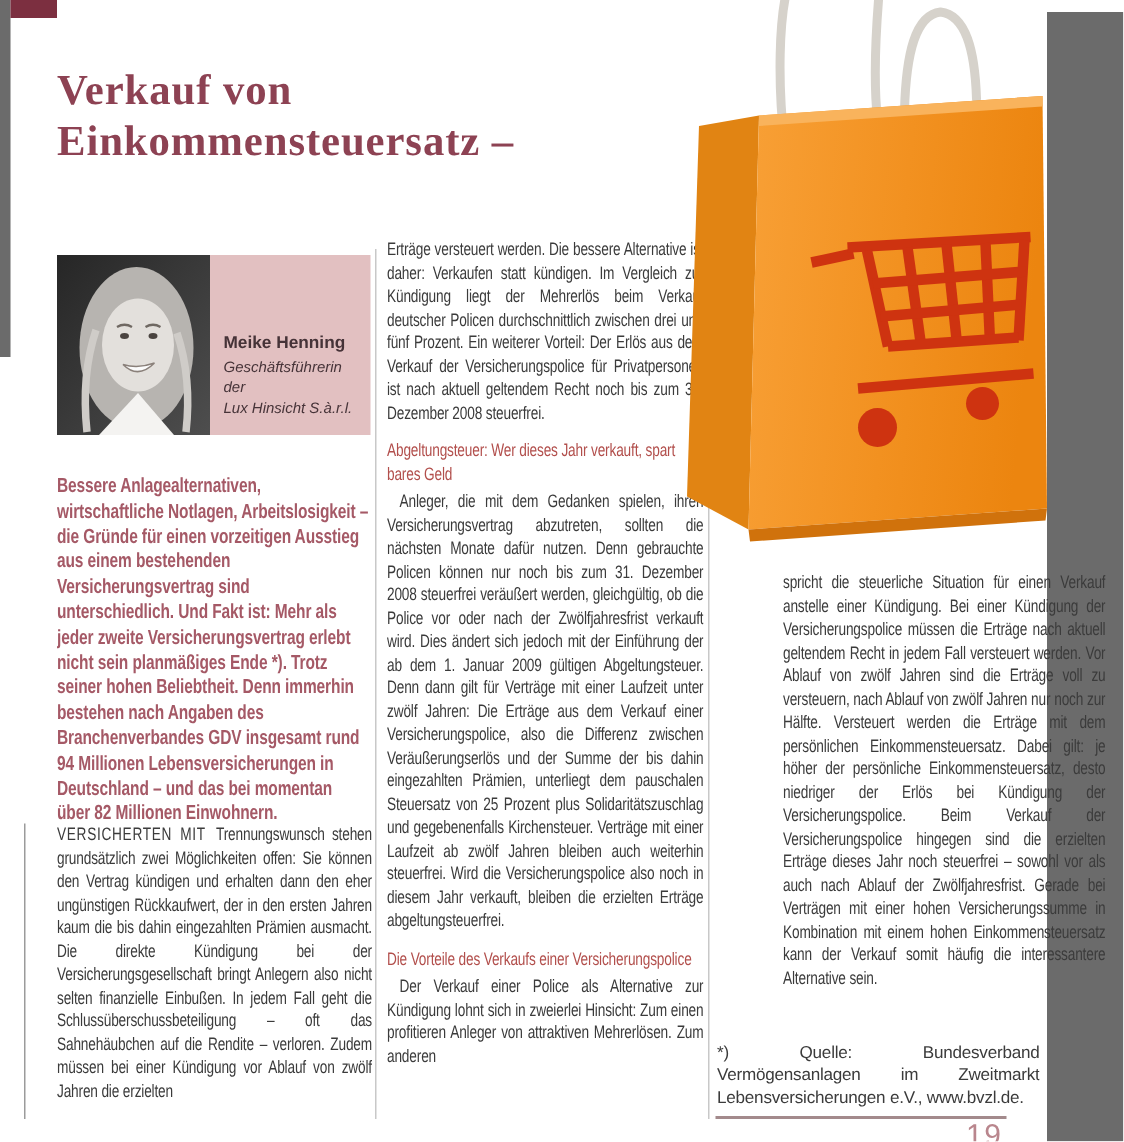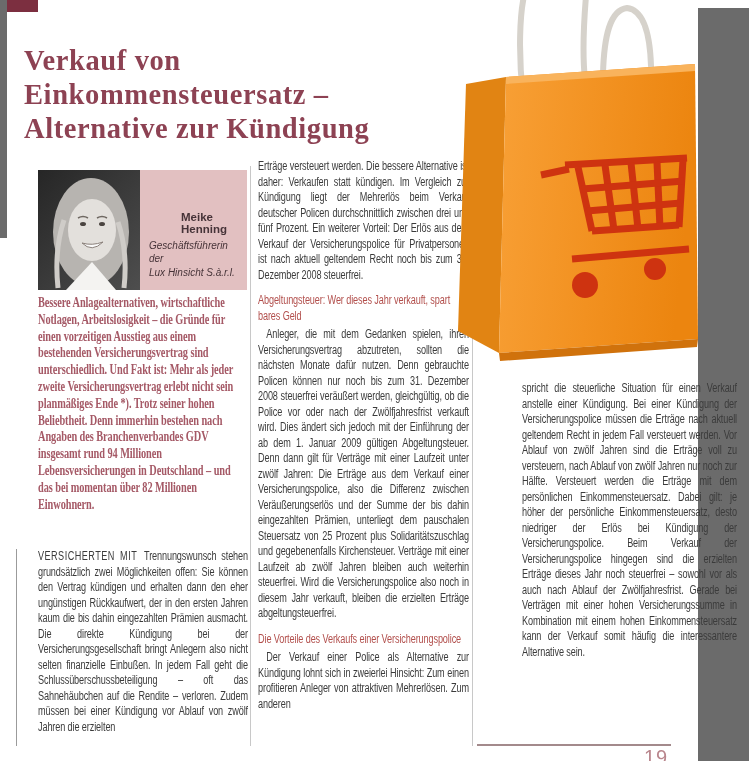--- a/index.html
+++ b/index.html
@@ -11,41 +11,41 @@
   }
   *{margin:0;padding:0;box-sizing:border-box;}
   html,body{width:749px;height:761px;}
   body{font-family:"Liberation Sans","DejaVu Sans",sans-serif;background:#ffffff;}
   .page{position:relative;width:749px;height:761px;background:#fff;overflow:hidden;}
 
   .strip-left{position:absolute;left:0;top:0;width:7px;height:238px;background:var(--c-strip-gray);}
   .corner-marker{position:absolute;left:7px;top:0;width:31px;height:12px;background:var(--c-corner);}
   .strip-right{position:absolute;left:698px;top:8px;width:51px;height:753px;background:var(--c-strip-gray);}
 
-  .title{position:absolute;left:24px;top:44px;width:420px;
+  .title{position:absolute;left:38px;top:44px;width:420px;
     font-family:"Liberation Serif","DejaVu Serif",serif;
     font-size:28.5px;line-height:34px;letter-spacing:0.6px;color:var(--c-title);}
   .title span{display:block;}
 
   .photo{position:absolute;left:38px;top:170px;width:102px;height:120px;overflow:hidden;}
   .caption{position:absolute;left:140px;top:170px;width:107px;height:120px;
     background:var(--c-caption-bg);display:flex;flex-direction:column;justify-content:flex-end;
     padding:8px 6px 11px 9px;color:var(--c-caption-text);}
-  .caption .name{font-size:11.5px;font-weight:bold;margin-bottom:4px;margin-left:32px;}
+  .caption .name{font-size:11.5px;font-weight:bold;margin-bottom:4px;}
   .caption .role{font-size:10px;line-height:13.5px;font-style:italic;}
 
   .sep{position:absolute;width:1px;background:var(--c-separator);}
   #sep1{left:250px;top:166px;height:580px;}
   #sep2{left:472px;top:166px;height:580px;}
   #sep0{left:16px;top:549px;height:197px;background:var(--c-left-rule);}
 
   .block{position:absolute;overflow:hidden;}
   .squeeze{transform:scaleX(0.76);transform-origin:0 0;width:131.58%;}
 
-  .lead-block{left:38px;top:295px;width:208px;height:244px;font-family:Liberation Serif, serif;}
+  .lead-block{left:38px;top:316px;width:208px;height:244px;}
   .lead{font-size:13.6px;line-height:16.8px;color:var(--c-lead);font-weight:bold;letter-spacing:-0.1px;}
 
   .bodytxt{font-size:12px;line-height:15.5px;color:var(--c-body);text-align:justify;letter-spacing:-0.15px;}
   .left-body-block{left:38px;top:549px;width:210px;height:198px;}
   .lead-in{letter-spacing:0.6px;margin-right:9px;}
 
   .col2-block{left:258px;top:159px;width:211px;height:590px;}
   .col3-block{left:478px;top:381px;width:215px;height:312px;margin-left:44px;}
   .heading{color:var(--c-heading);text-align:left;margin-top:10px;margin-bottom:3px;}
   .indent{text-indent:11px;}
@@ -66,21 +66,20 @@
 
 <div class="page">
 
   <div class="strip-left"></div>
   <div class="corner-marker"></div>
   <div class="strip-right"></div>
 
   <h1 class="title">
     <span>Verkauf von</span>
     <span>Einkommensteuersatz –</span>
-    <span>Alternative zur Kündigung</span>
   </h1>
 
   <div class="photo">
     <svg width="102" height="120" viewBox="0 0 102 120">
       <defs>
         <linearGradient id="pbg" x1="0" y1="0" x2="1" y2="1">
           <stop offset="0" stop-color="#262626"></stop>
             <stop offset="1" stop-color="#4e4e4e"></stop>
         </linearGradient>
       </defs>
@@ -123,20 +122,23 @@
       <p class="bodytxt indent">Anleger, die mit dem Gedanken spielen, ihren Versicherungsvertrag abzutreten, sollten die nächsten Monate dafür nutzen. Denn gebrauchte Policen können nur noch bis zum 31. Dezember 2008 steuerfrei veräußert werden, gleichgültig, ob die Police vor oder nach der Zwölfjahresfrist verkauft wird. Dies ändert sich jedoch mit der Einführung der ab dem 1. Januar 2009 gültigen Abgeltungsteuer. Denn dann gilt für Verträge mit einer Laufzeit unter zwölf Jahren: Die Erträge aus dem Verkauf einer Versicherungspolice, also die Differenz zwischen Veräußerungserlös und der Summe der bis dahin eingezahlten Prämien, unterliegt dem pauschalen Steuersatz von 25 Prozent plus Solidaritätszuschlag und gegebenenfalls Kirchensteuer. Verträge mit einer Laufzeit ab zwölf Jahren bleiben auch weiterhin steuerfrei. Wird die Versicherungspolice also noch in diesem Jahr verkauft, bleiben die erzielten Erträge abgeltungsteuerfrei.</p>
       <p class="bodytxt heading">Die Vorteile des Verkaufs einer Versicherungspolice</p>
       <p class="bodytxt indent">Der Verkauf einer Police als Alternative zur Kündigung lohnt sich in zweierlei Hinsicht: Zum einen profitieren Anleger von attraktiven Mehrerlösen. Zum anderen</p>
     </div>
   </div>
 
   <div class="block col3-block">
     <p class="bodytxt squeeze">spricht die steuerliche Situation für einen Verkauf anstelle einer Kündigung. Bei einer Kündigung der Versicherungspolice müssen die Erträge nach aktuell geltendem Recht in jedem Fall versteuert werden. Vor Ablauf von zwölf Jahren sind die Erträge voll zu versteuern, nach Ablauf von zwölf Jahren nur noch zur Hälfte. Versteuert werden die Erträge mit dem persönlichen Einkommensteuersatz. Dabei gilt: je höher der persönliche Einkommensteuersatz, desto niedriger der Erlös bei Kündigung der Versicherungspolice. Beim Verkauf der Versicherungspolice hingegen sind die erzielten Erträge dieses Jahr noch steuerfrei – sowohl vor als auch nach Ablauf der Zwölfjahresfrist. Gerade bei Verträgen mit einer hohen Versicherungssumme in Kombination mit einem hohen Einkommensteuersatz kann der Verkauf somit häufig die interessantere Alternative sein.</p>
   </div>
 
+  <div class="block footnote-block">
+    <p class="footnote">*) Quelle: Bundesverband Vermögensanlagen im Zweitmarkt Lebensversicherungen e.V., www.bvzl.de.</p>
+  </div>
 
   <div class="footer-rule"></div>
   <div class="page-number">19</div>
 
   <svg class="bag-svg" viewBox="452 0 246 378">
     <defs>
       <linearGradient id="bagG" x1="0" y1="0" x2="1" y2="0.15">
         <stop offset="0" stop-color="#f8a036"></stop>
         <stop offset="0.55" stop-color="#f29120"></stop>
         <stop offset="1" stop-color="#ec850f"></stop>

